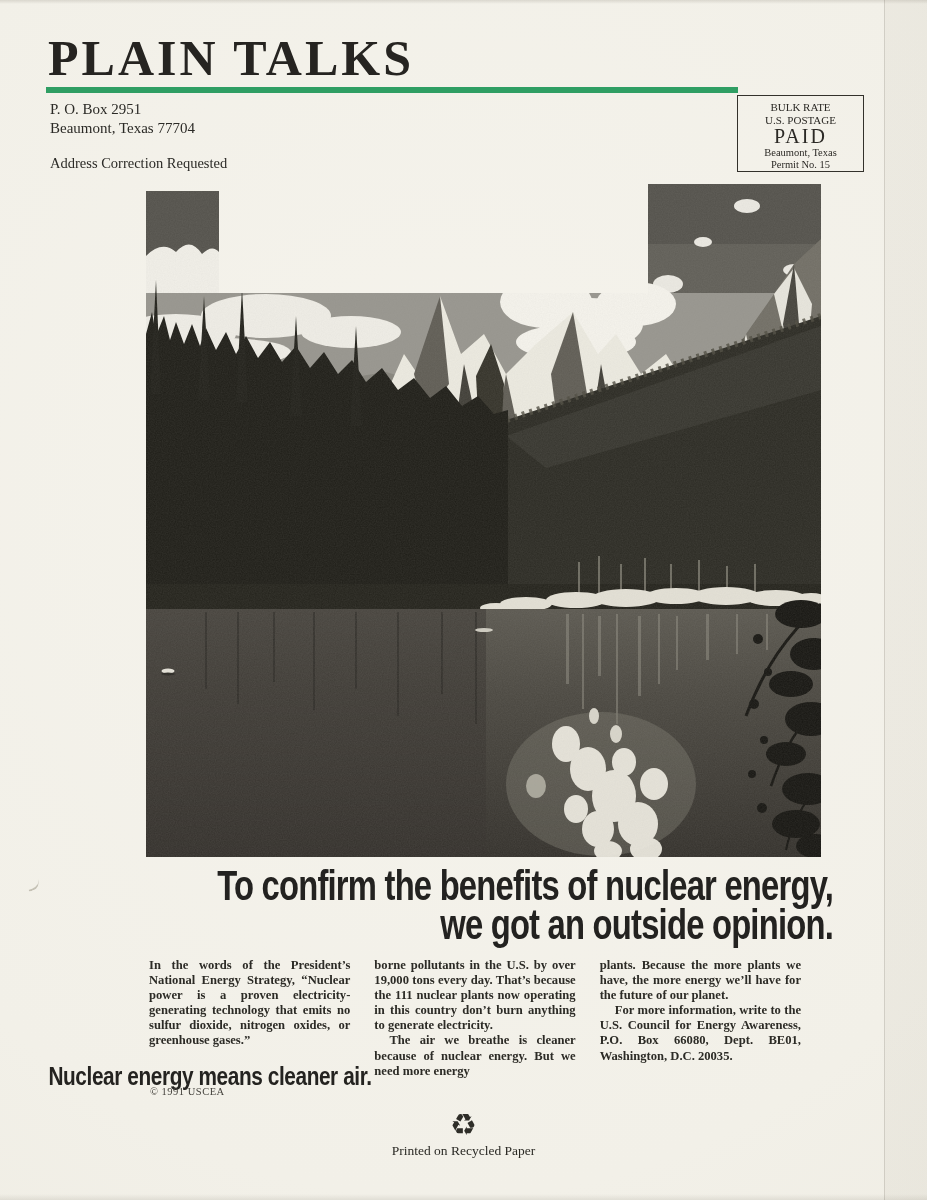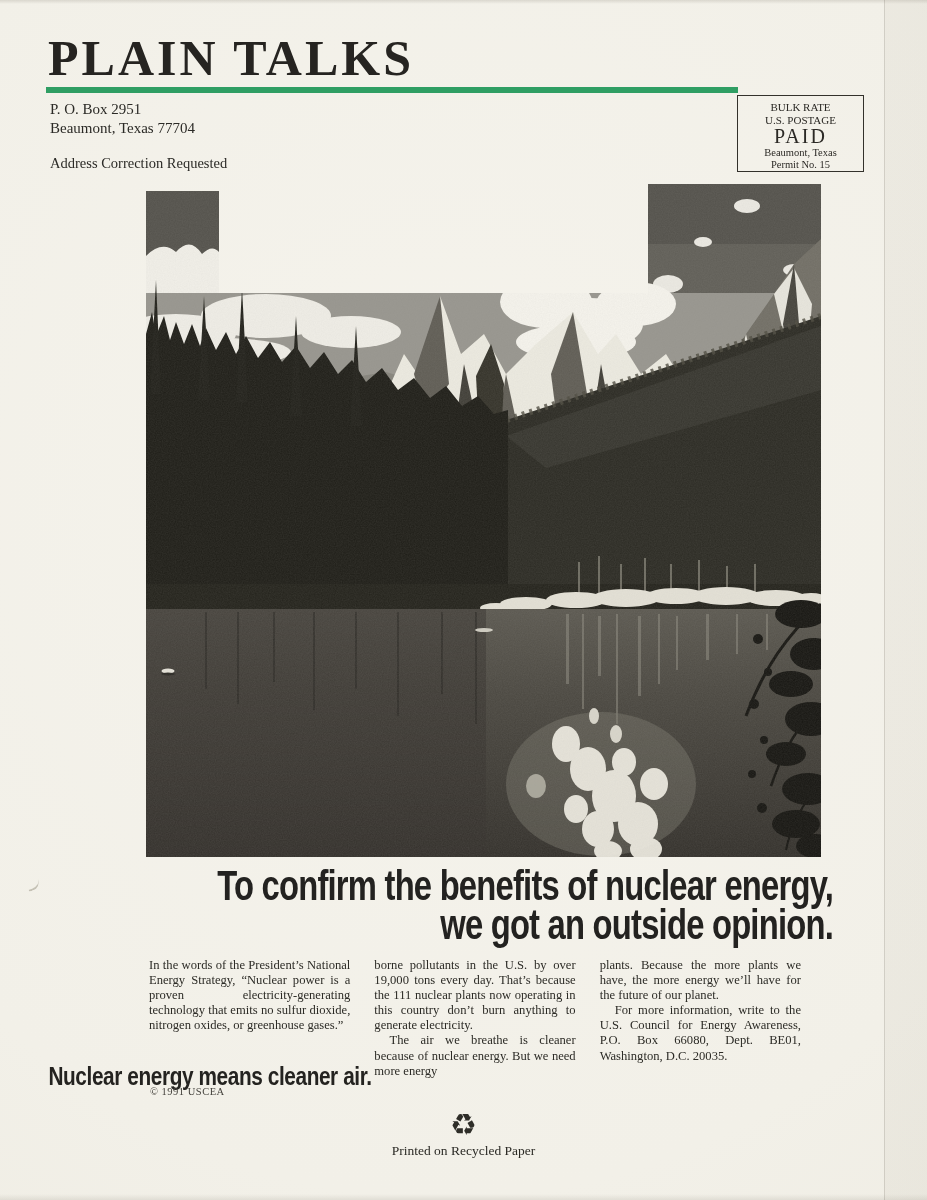--- a/index.html
+++ b/index.html
@@ -40,21 +40,21 @@
   .photo svg{display:block;width:675px;height:673px;}
 
   
   .headline{position:absolute;left:8px;top:866px;width:927px;text-align:right;margin:0;
     color:#232220;font-family:"Liberation Sans",sans-serif;font-weight:bold;}
   .headline .hl{display:block;font-size:42px;line-height:39px;letter-spacing:-1px;
     transform:scaleX(.78);transform-origin:50% 50%;white-space:nowrap;}
 
   
   .bodycols{position:absolute;left:149px;top:958px;width:652px;display:flex;gap:24px;
-    font-size:12.6px;line-height:15.1px;color:#2c2b26;}
+    font-size:12.6px;line-height:15.1px;color:#2c2b26;font-weight:bold;}
   .bodycols .col{width:212px;text-align:justify;}
   .bodycols p{margin:0;}
   .bodycols p.ind{text-indent:1.2em;}
   .bodycols em{font-style:italic;}
 
   .tagline{position:absolute;left:0;top:1055px;width:927px;margin:8px;
     color:#242320;font-family:"Liberation Sans",sans-serif;font-weight:bold;}
   .tagline .tl{display:inline-block;font-size:26px;line-height:26px;letter-spacing:-0.5px;
     transform:scaleX(.8);transform-origin:50% 50%;white-space:nowrap;}
 

